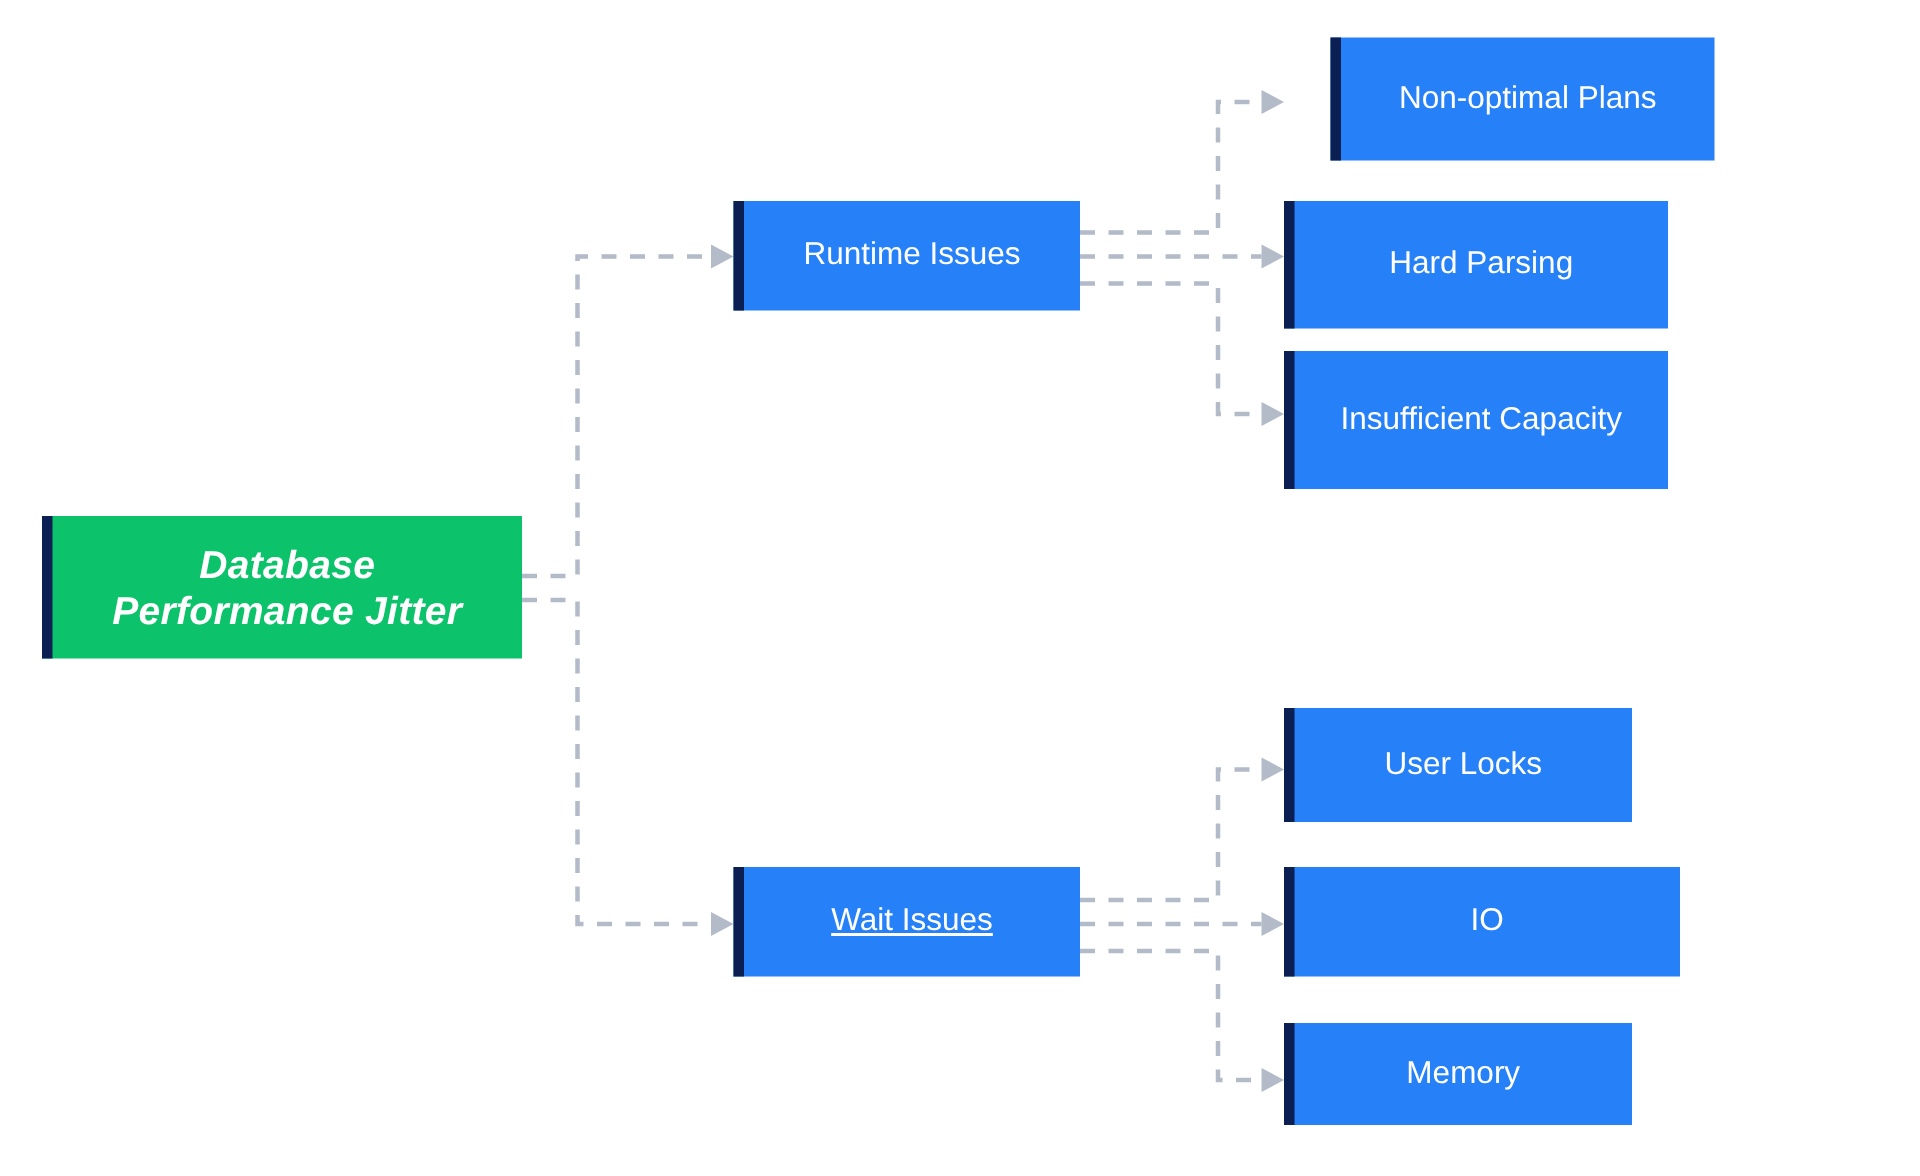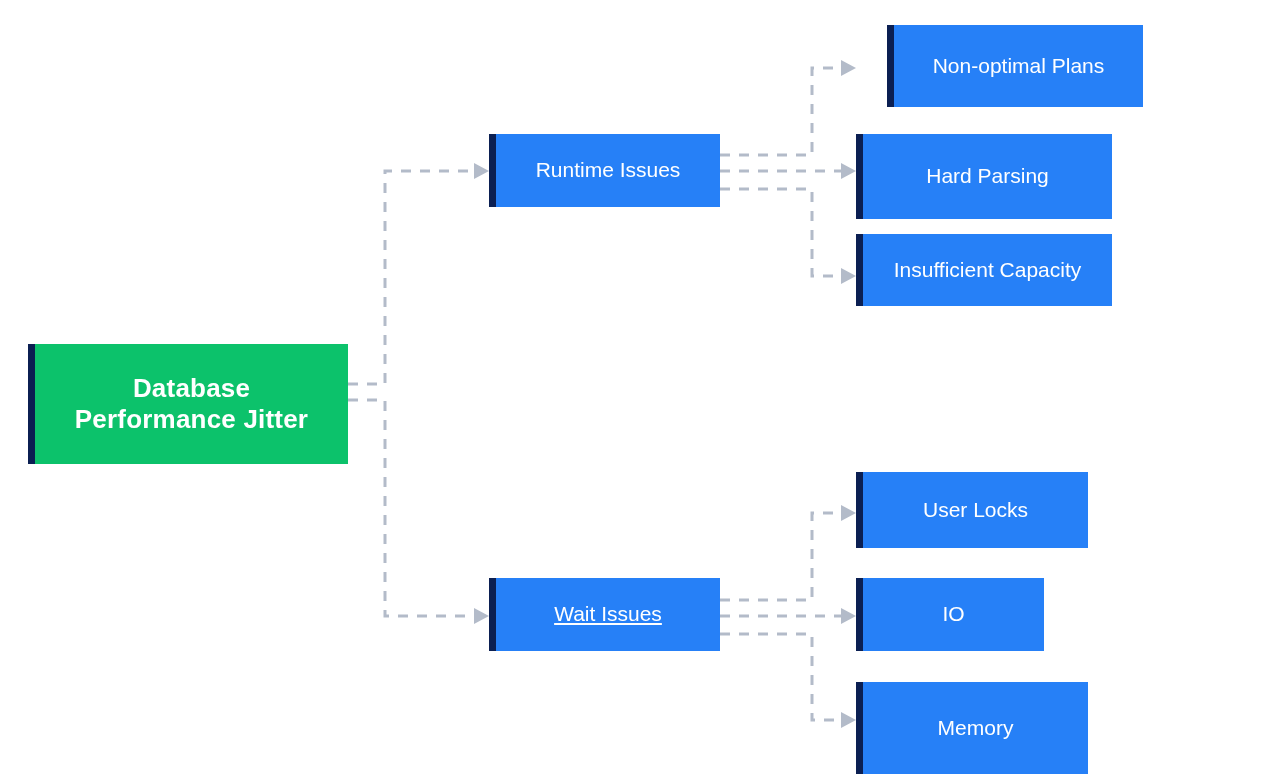--- a/index.html
+++ b/index.html
@@ -103,50 +103,50 @@
       <polygon class="arrow-head" points="841,608 856,616 841,624"></polygon>
     </g>
 
     <g>
       <path class="edge-path" d="M 720 634 L 812 634 L 812 720 L 841 720"></path>
       <polygon class="arrow-head" points="841,712 856,720 841,728"></polygon>
     </g>
 
   </svg>
 
-  <div class="node node-root" style="left:28px; top:344px; width:320px; height:120px;">
+  <div class="node node-root" style="left:28px; top:344px; width:320px; height:95px;font-style:italic;">
     <span class="node-label">Database
 Performance Jitter</span>
   </div>
 
   <div class="node node-blue" style="left:489px; top:134px; width:231px; height:73px;text-align:center;">
     <span class="node-label">Runtime Issues</span>
   </div>
 
   <div class="node node-blue" style="left:856px; top:25px; width:256px; height:82px;margin-left:31px;">
     <span class="node-label">Non-optimal Plans</span>
   </div>
 
   <div class="node node-blue" style="left:856px; top:134px; width:256px; height:85px;">
     <span class="node-label">Hard Parsing</span>
   </div>
 
-  <div class="node node-blue" style="left:856px; top:234px; width:256px; height:72px;">
+  <div class="node node-blue" style="left:856px; top:234px; width:256px; height:92px;">
     <span class="node-label">Insufficient Capacity</span>
   </div>
 
   <div class="node node-blue" style="left:489px; top:578px; width:231px; height:73px;text-decoration:underline;">
     <span class="node-label">Wait Issues</span>
   </div>
 
   <div class="node node-blue" style="left:856px; top:472px; width:232px; height:76px;">
     <span class="node-label">User Locks</span>
   </div>
 
-  <div class="node node-blue" style="left:856px; top:578px; width:188px; height:73px;">
+  <div class="node node-blue" style="left:856px; top:578px; width:264px; height:73px;">
     <span class="node-label">IO</span>
   </div>
 
-  <div class="node node-blue" style="left:856px; top:682px; width:232px; height:92px;">
+  <div class="node node-blue" style="left:856px; top:682px; width:232px; height:68px;">
     <span class="node-label">Memory</span>
   </div>
 
 </div>
 
 </body></html>

